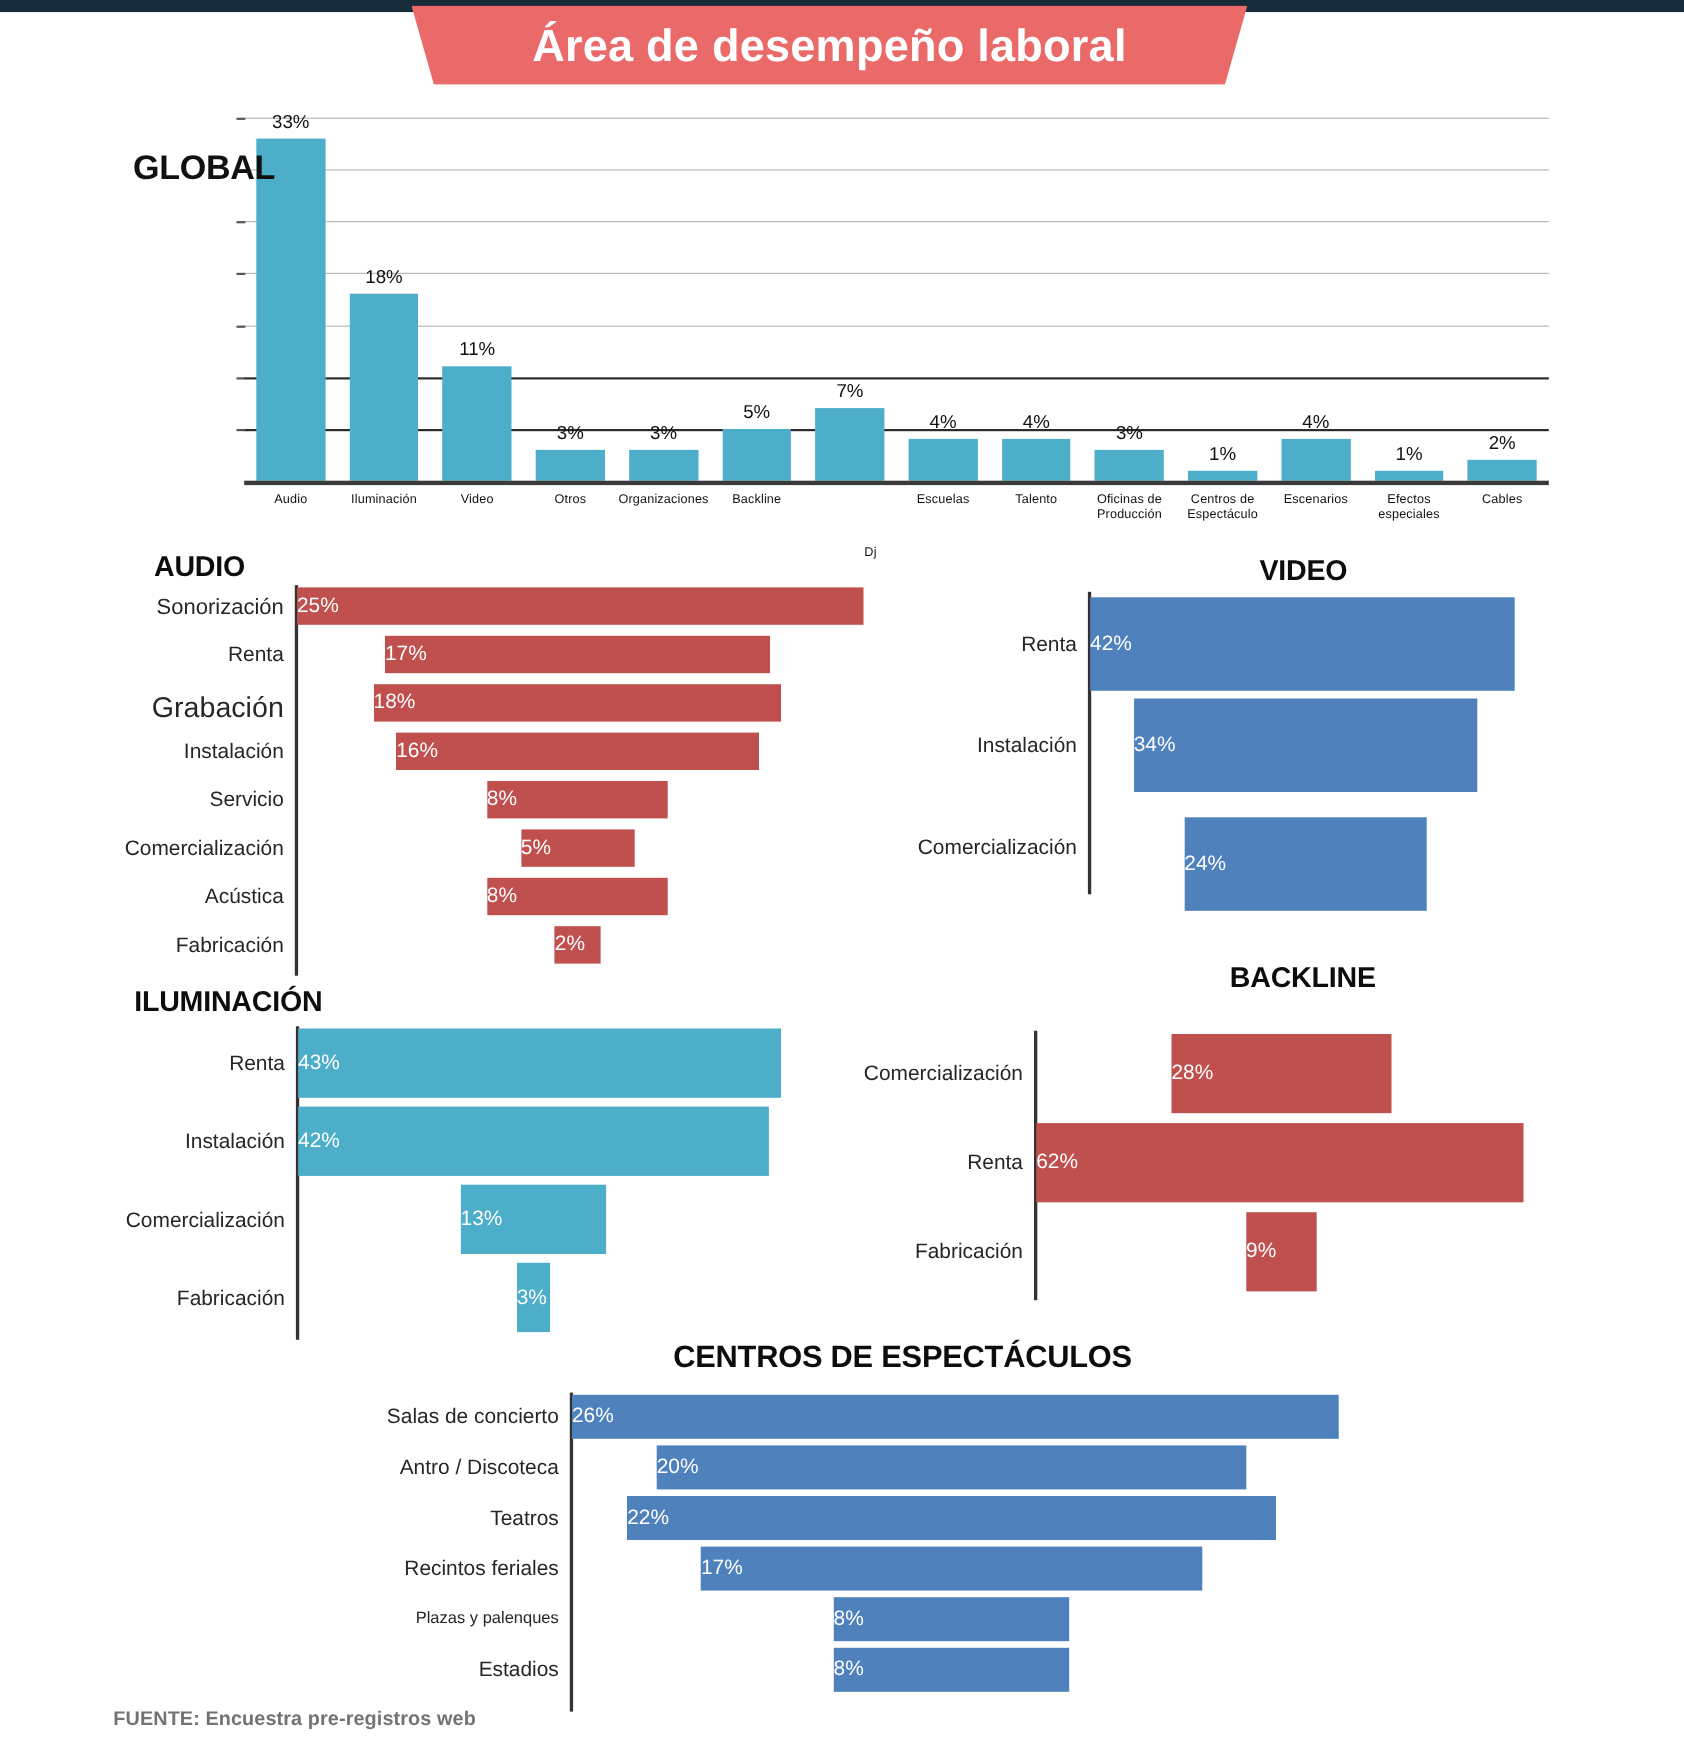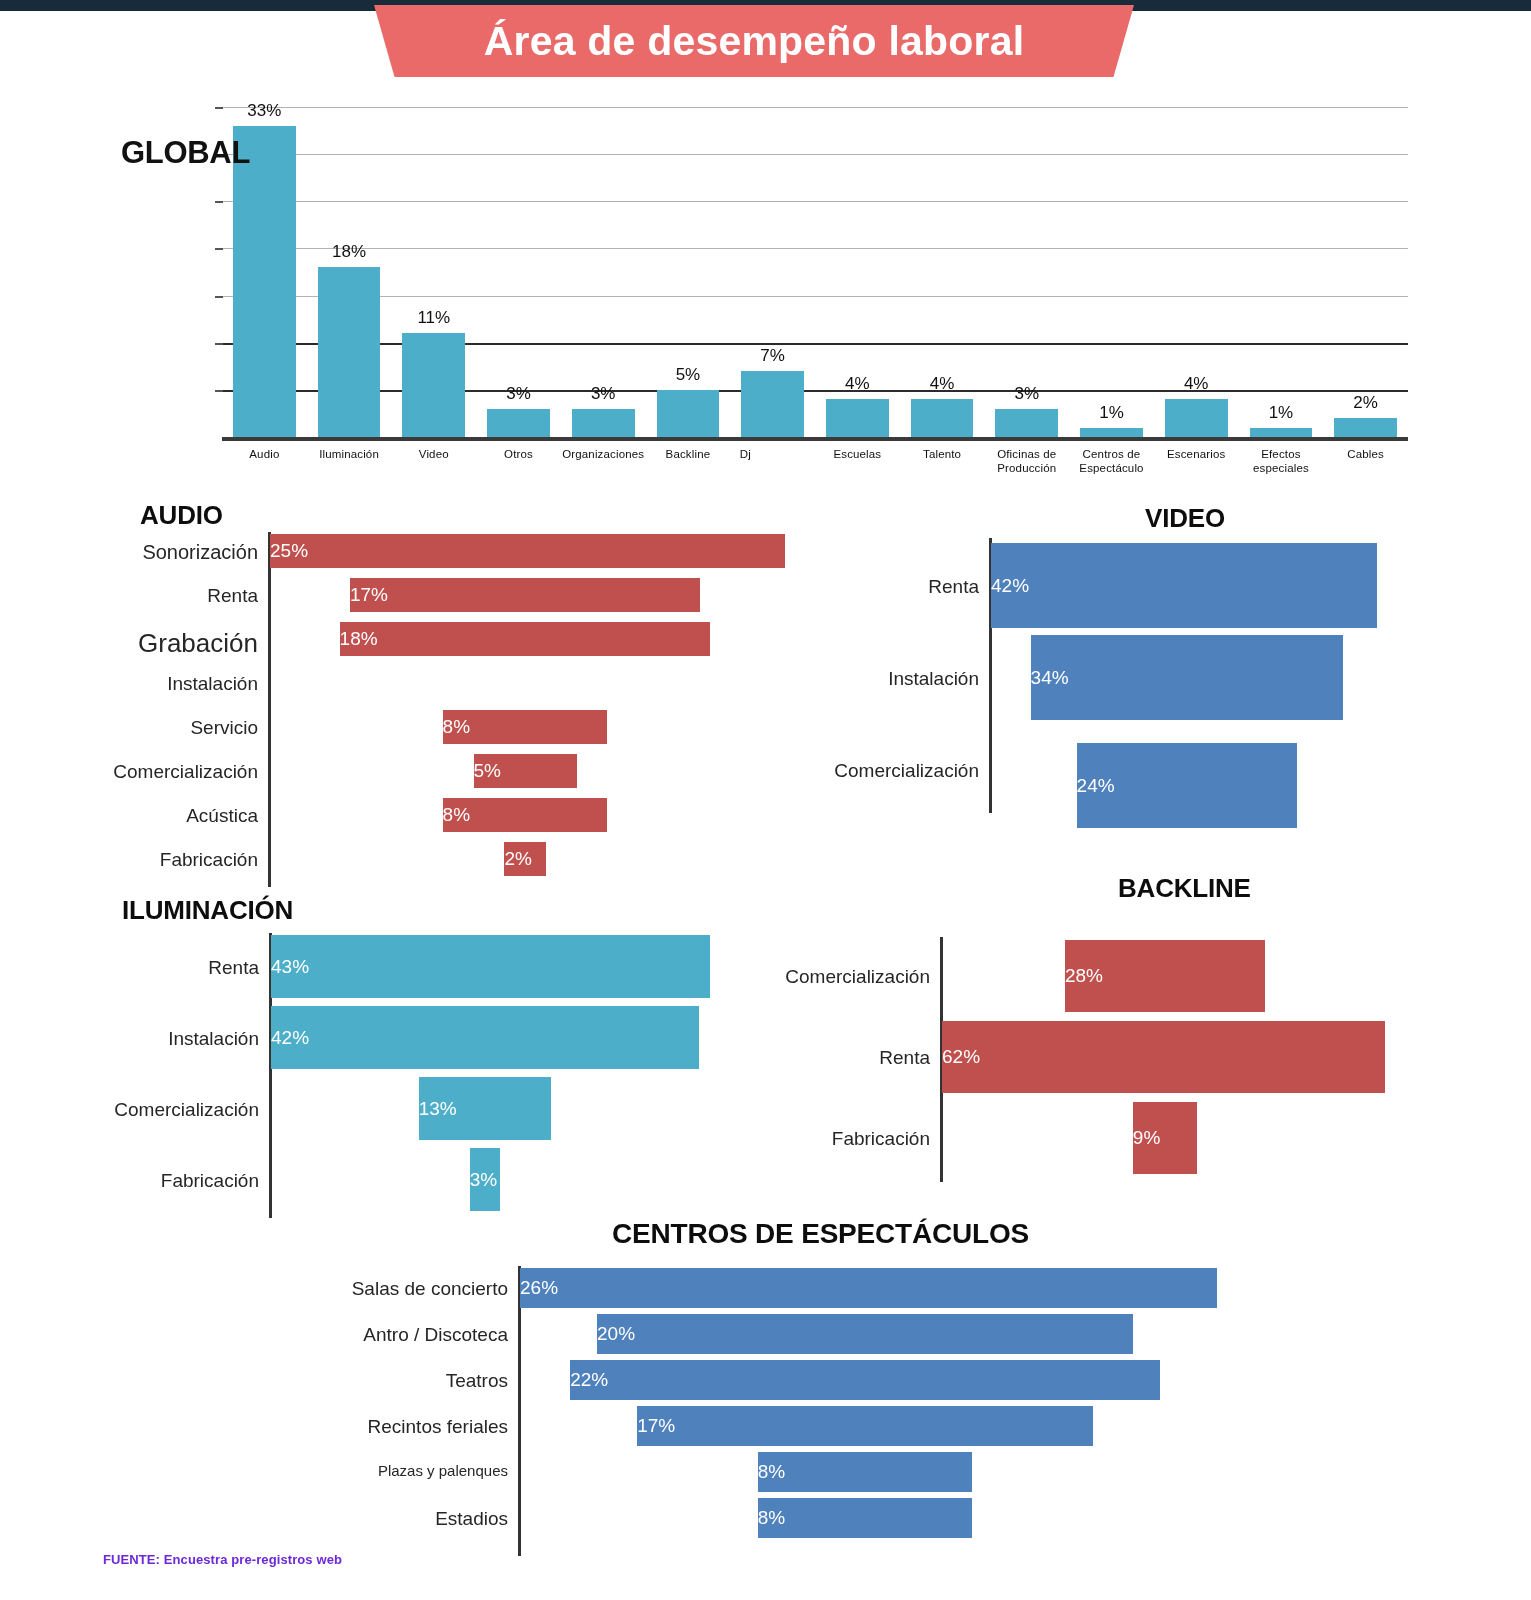--- a/index.html
+++ b/index.html
@@ -85,21 +85,21 @@
   .flabel {
     position:absolute; font-size:19px; color:#262626; text-align:right; white-space:nowrap;
     line-height:1;
   }
   .fbar { position:absolute; display:flex; align-items:center; justify-content:flex-start; }
   .fbar span { color:#ffffff; font-size:19px; font-weight:400; }
 
   
   .footer {
     position:absolute; left:103px; top:1552px;
-    font-size:13px; font-weight:700; color:#6d28d9; letter-spacing:0.1px;
+    font-size:18px; font-weight:700; color:#737373; letter-spacing:0.1px;
     font-family:"Liberation Sans", sans-serif;
   }
 </style>
 </head>
 <body>
 
 <div class="topbar"></div>
 
 <div class="banner-wrap">
   <div class="banner">
@@ -154,21 +154,21 @@
       <div class="gval" style="left: 1101.29px; width: 84.7143px; top: 286.143px;">2%</div>
     </div>
   <div class="axis-base"></div>
   <div class="xlabels" id="global-xlabels">
       <div class="xlab" style="left: 0px; width: 84.7143px;">Audio</div>
       <div class="xlab" style="left: 84.7143px; width: 84.7143px;">Iluminación</div>
       <div class="xlab" style="left: 169.429px; width: 84.7143px;">Video</div>
       <div class="xlab" style="left: 254.143px; width: 84.7143px;">Otros</div>
       <div class="xlab" style="left: 338.857px; width: 84.7143px;">Organizaciones</div>
       <div class="xlab" style="left: 423.571px; width: 84.7143px;">Backline</div>
-      <div class="xlab" style="left: 481px; width: 84.7143px;">Dj</div>
+      <div class="xlab" style="left: 527px; width: 84.7143px; margin-top: 48px;">Dj</div>
       <div class="xlab" style="left: 593px; width: 84.7143px;">Escuelas</div>
       <div class="xlab" style="left: 677.714px; width: 84.7143px;">Talento</div>
       <div class="xlab" style="left: 762.429px; width: 84.7143px;">Oficinas de Producción</div>
       <div class="xlab" style="left: 847.143px; width: 84.7143px;">Centros de Espectáculo</div>
       <div class="xlab" style="left: 931.857px; width: 84.7143px;">Escenarios</div>
       <div class="xlab" style="left: 1016.57px; width: 84.7143px;">Efectos especiales</div>
       <div class="xlab" style="left: 1101.29px; width: 84.7143px;">Cables</div>
     </div>
 </div>
 
@@ -189,20 +189,23 @@
         </div>
       </div>
       <div class="frow" style="left: 0px; top: 122px; width: 100%; height: 34px;">
         <div class="flabel" style="right: 562px; top: 8px; font-size: 26px;">Grabación</div>
         <div class="fbar" style="left: 339.6px; top: 0px; width: 370.8px; height: 34px; background: rgb(192, 80, 77);">
           <span style="font-size: 19px;">18%</span>
         </div>
       </div>
       <div class="frow" style="left: 0px; top: 166px; width: 100%; height: 34px;">
         <div class="flabel" style="right: 562px; top: 8px; font-size: 19px;">Instalación</div>
+        <div class="fbar" style="left: 360.2px; top: 0px; width: 329.6px; height: 34px; background: rgb(192, 80, 77);">
+          <span style="font-size: 19px;">16%</span>
+        </div>
       </div>
       <div class="frow" style="left: 0px; top: 210px; width: 100%; height: 34px;">
         <div class="flabel" style="right: 562px; top: 8px; font-size: 19px;">Servicio</div>
         <div class="fbar" style="left: 442.6px; top: 0px; width: 164.8px; height: 34px; background: rgb(192, 80, 77);">
           <span style="font-size: 19px;">8%</span>
         </div>
       </div>
       <div class="frow" style="left: 0px; top: 254px; width: 100%; height: 34px;">
         <div class="flabel" style="right: 562px; top: 8px; font-size: 19px;">Comercialización</div>
         <div class="fbar" style="left: 473.5px; top: 0px; width: 103px; height: 34px; background: rgb(192, 80, 77);">

